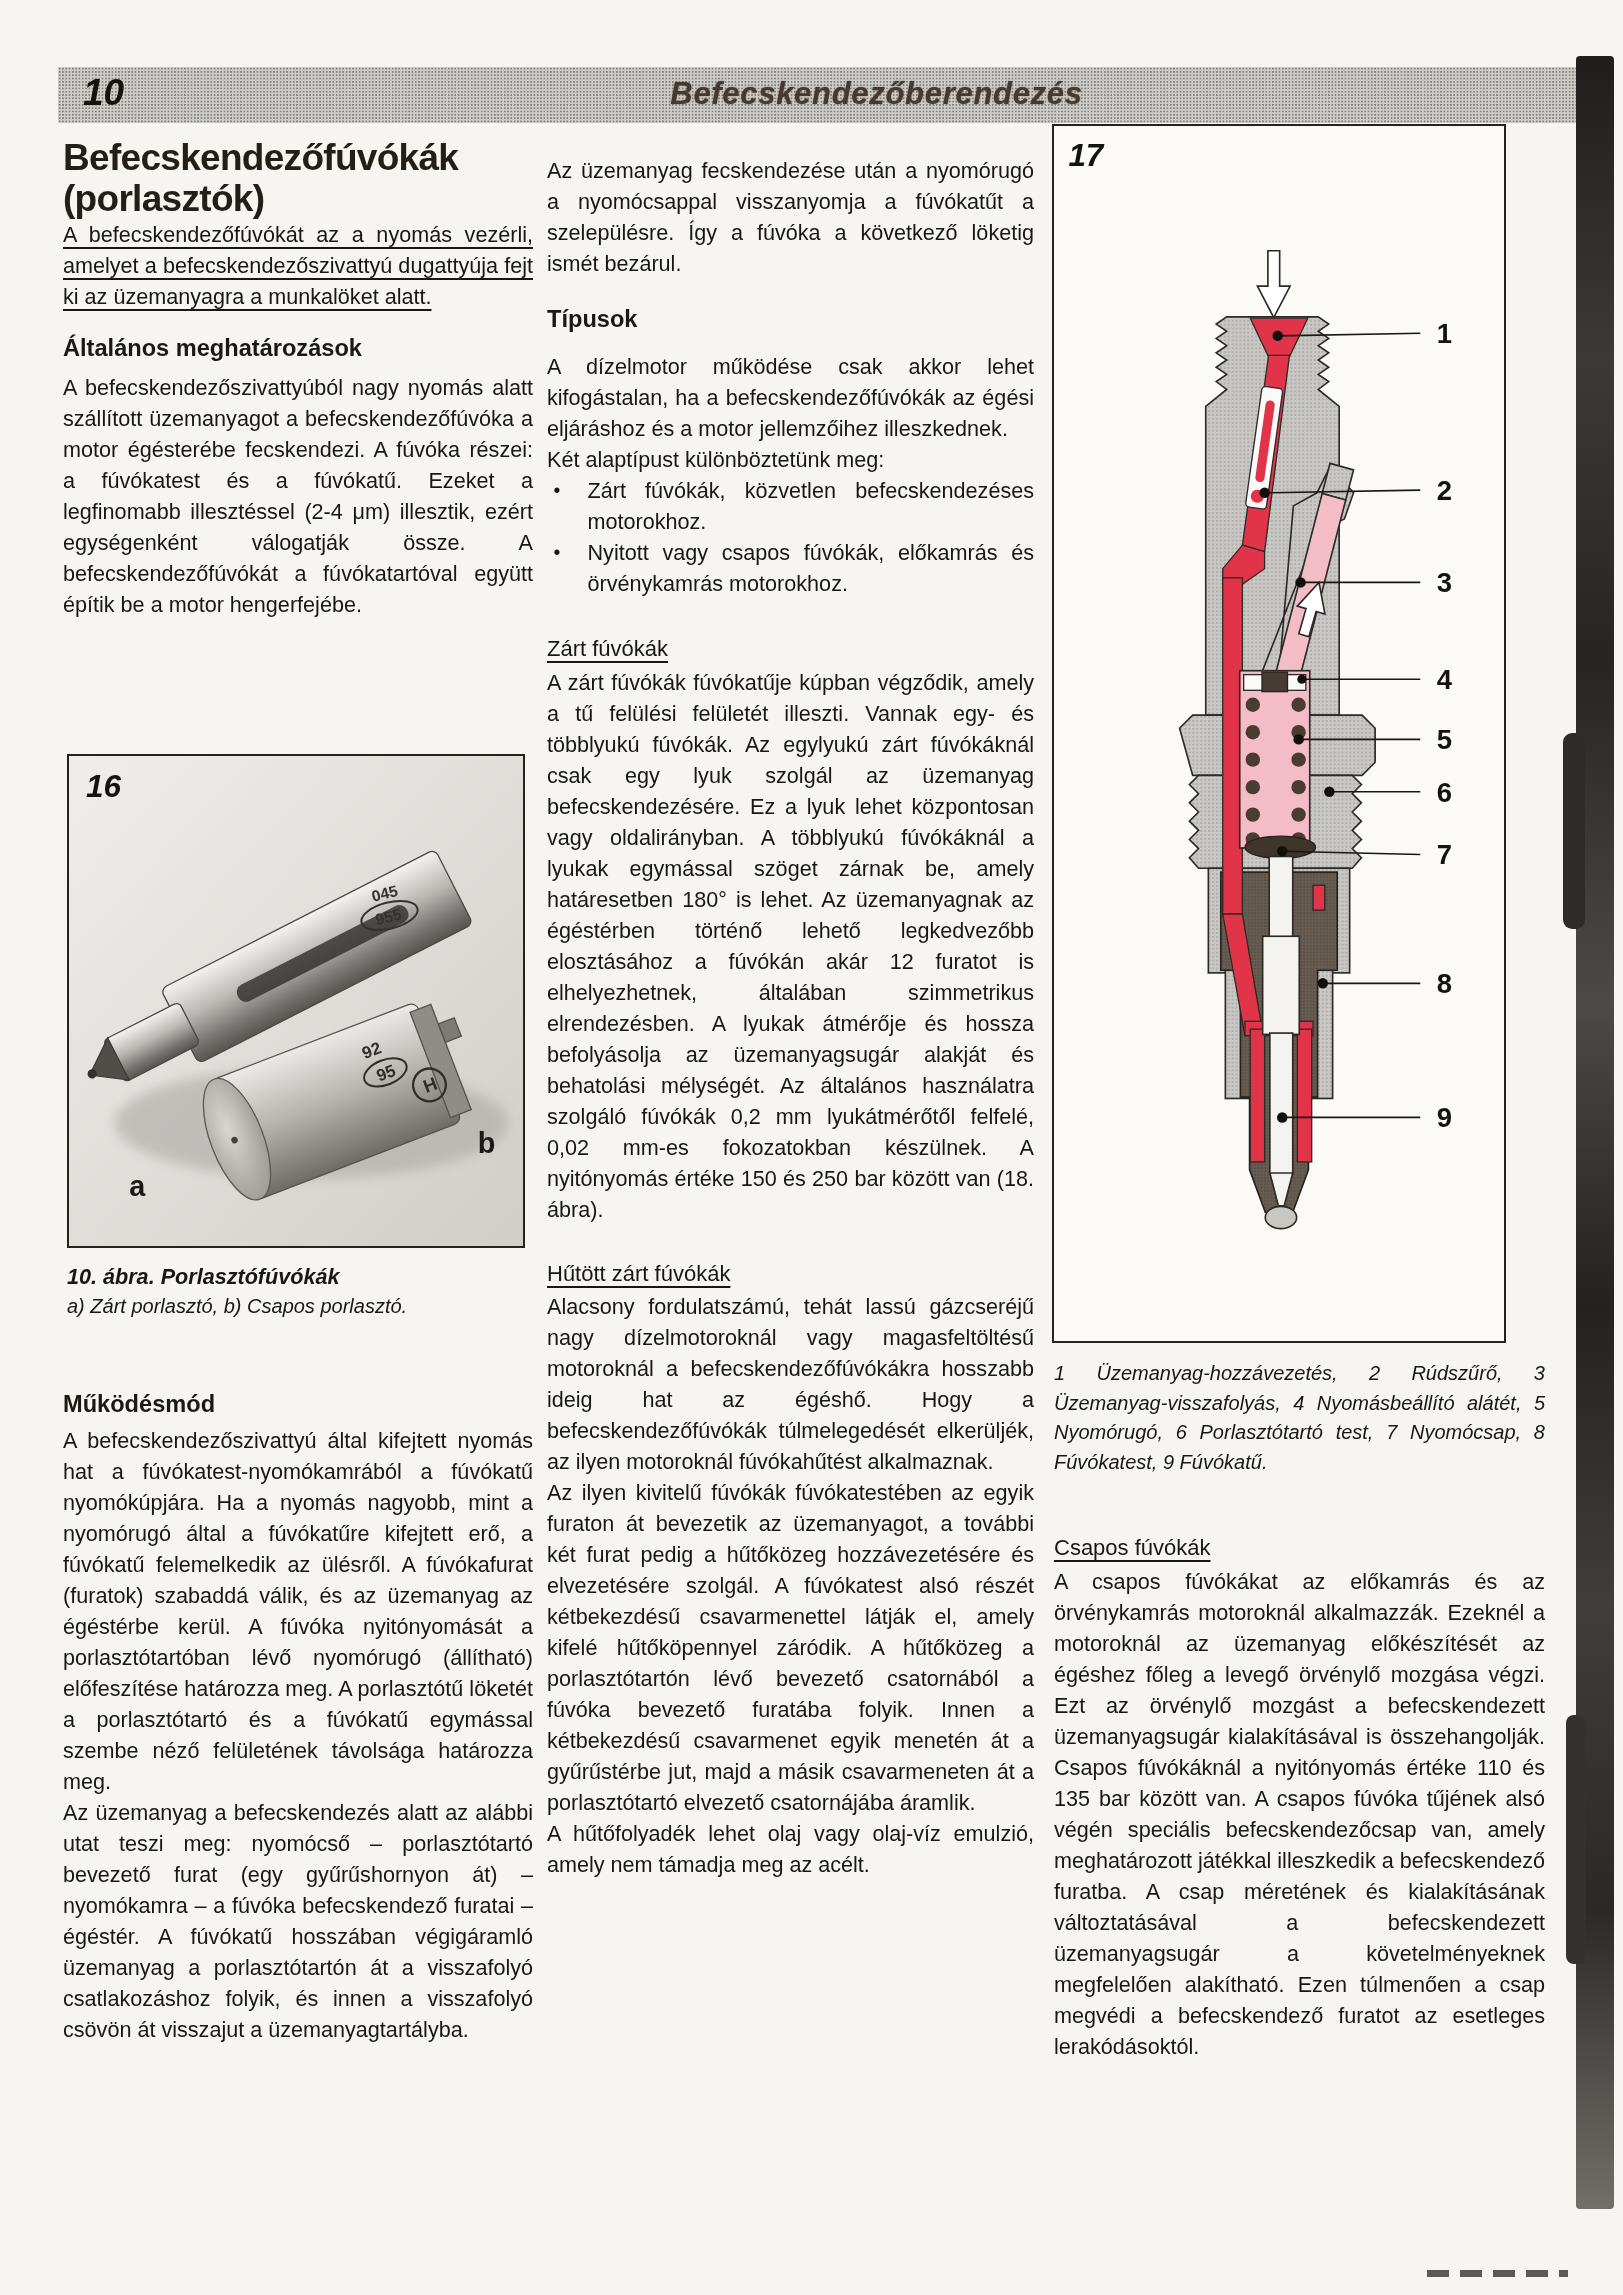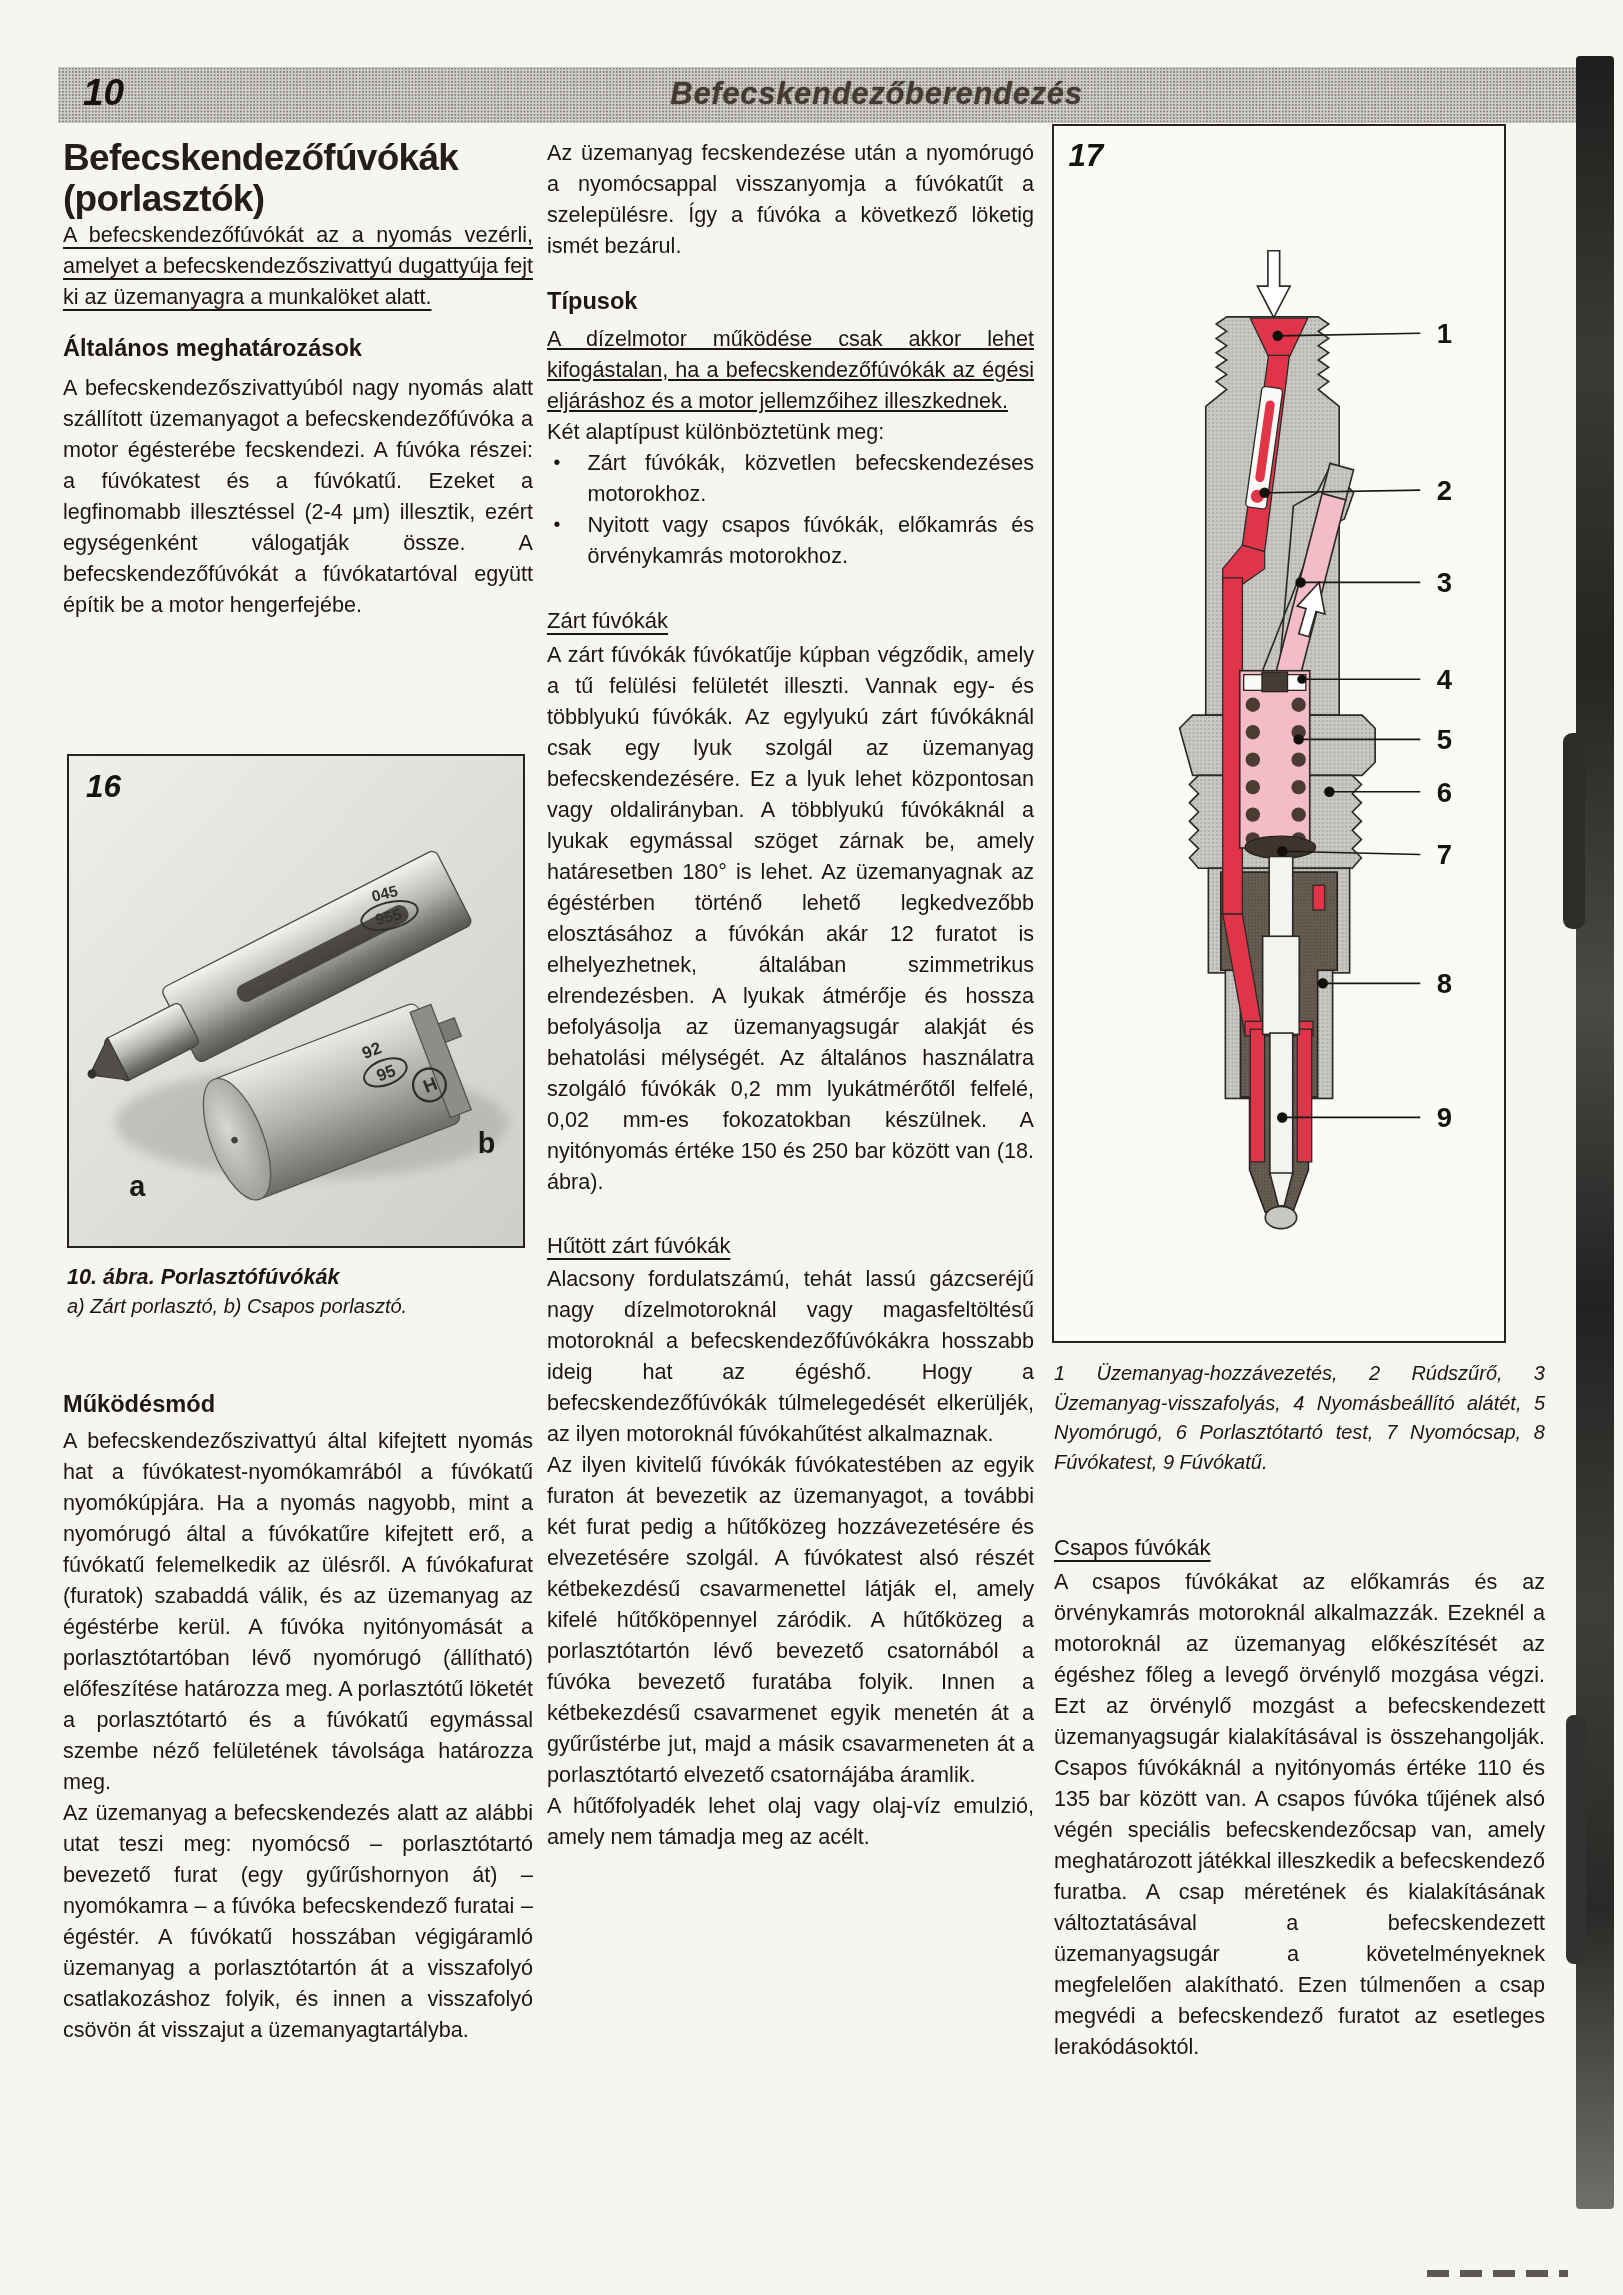--- a/index.html
+++ b/index.html
@@ -119,24 +119,24 @@
   <div class="capt">10. ábra. Porlasztófúvókák</div>
   <div>a) Zárt porlasztó, b) Csapos porlasztó.</div>
 </div>
 
 <div class="abs col" style="left:63px;top:1389px;width:470px;">
   <h2 class="doc">Működésmód</h2>
   <p style="margin-top:5.2px;">A befecskendezőszivattyú által kifejtett nyomás hat a fúvókatest-nyomókamrából a fúvókatű nyomókúpjára. Ha a nyomás nagyobb, mint a nyomórugó által a fúvókatűre kifejtett erő, a fúvókatű felemelkedik az ülésről. A fúvókafurat (furatok) szabaddá válik, és az üzemanyag az égéstérbe kerül. A fúvóka nyitónyomását a porlasztótartóban lévő nyomórugó (állítható) előfeszítése határozza meg. A porlasztótű löketét a porlasztótartó és a fúvókatű egymással szembe néző felületének távolsága határozza meg.</p>
   <p>Az üzemanyag a befecskendezés alatt az alábbi utat teszi meg: nyomócső – porlasztótartó bevezető furat (egy gyűrűshornyon át) – nyomókamra – a fúvóka befecskendező furatai – égéstér. A fúvókatű hosszában végigáramló üzemanyag a porlasztótartón át a visszafolyó csatlakozáshoz folyik, és innen a visszafolyó csövön át visszajut a üzemanyagtartályba.</p>
 </div>
 
-<div class="abs col" style="left:547px;top:137px;width:487px;">
+<div class="abs col" style="left:547px;top:155px;width:487px;">
   <p>Az üzemanyag fecskendezése után a nyomórugó a nyomócsappal visszanyomja a fúvókatűt a szelepülésre. Így a fúvóka a következő löketig ismét bezárul.</p>
   <h2 class="doc" style="margin-top:25px;">Típusok</h2>
-  <p style="margin-top:6px;text-decoration:underline;">A dízelmotor működése csak akkor lehet kifogástalan, ha a befecskendezőfúvókák az égési eljáráshoz és a motor jellemzőihez illeszkednek.</p>
+  <p style="margin-top:16px;">A dízelmotor működése csak akkor lehet kifogástalan, ha a befecskendezőfúvókák az égési eljáráshoz és a motor jellemzőihez illeszkednek.</p>
   <p>Két alaptípust különböztetünk meg:</p>
   <div class="bul">
     <span class="dot">•</span>
     <span class="btxt">Zárt fúvókák, közvetlen befecskendezéses motorokhoz.</span>
   </div>
   <div class="bul">
     <span class="dot">•</span>
     <span class="btxt">Nyitott vagy csapos fúvókák, előkamrás és örvénykamrás motorokhoz.</span>
   </div>
   <p class="uhead" style="margin-top:34px;">Zárt fúvókák</p>

